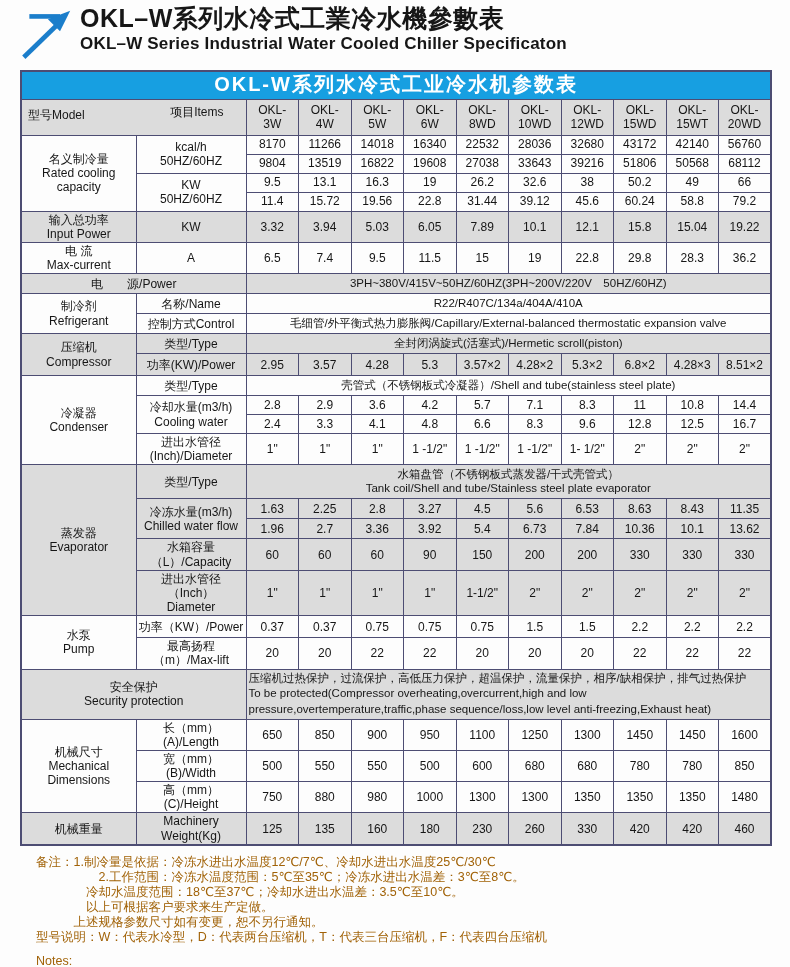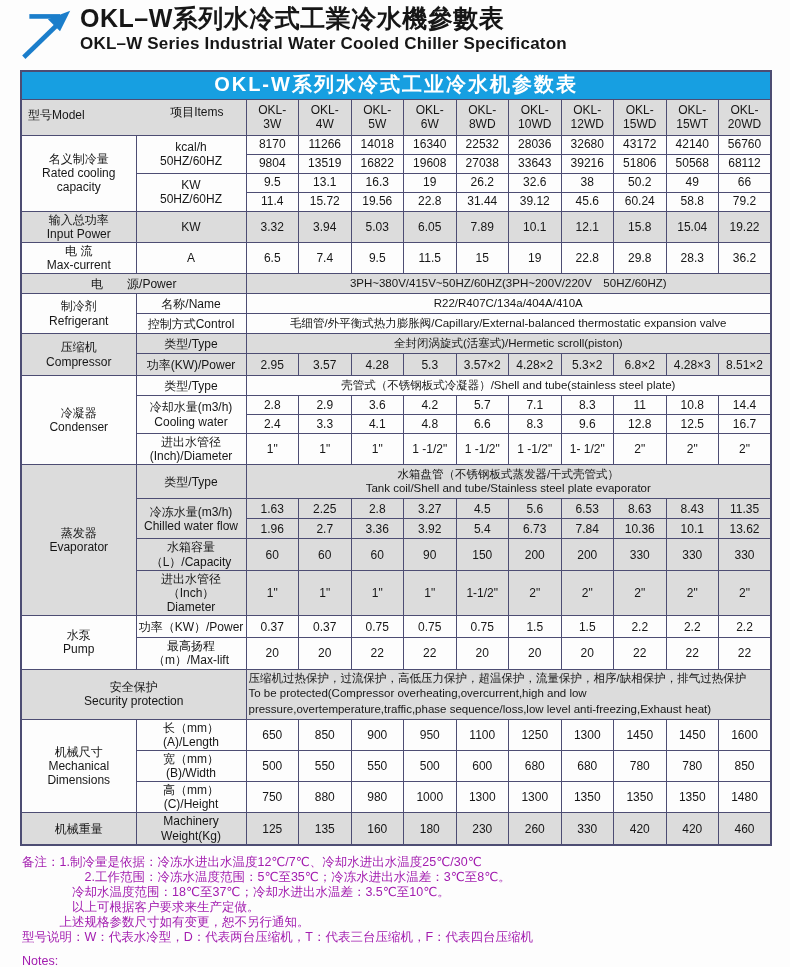--- a/index.html
+++ b/index.html
@@ -47,21 +47,21 @@
   
   .corner{
     position:relative;padding:0;
     background-image:linear-gradient(to bottom right,
       transparent calc(50% - 0.8px), var(--border) calc(50% - 0.8px),
       var(--border) calc(50% + 0.8px), transparent calc(50% + 0.8px));
   }
   .corner-model{position:absolute;left:6px;bottom:12px;font-size:12px;}
   .corner-items{position:absolute;right:22px;top:5px;font-size:12px;}
   
-  .notes{margin:9px 18px 0 22px;font-size:12.5px;line-height:1.2;white-space:pre-wrap;color:#a21caf;}
+  .notes{margin:9px 18px 0 36px;font-size:12.5px;line-height:1.2;white-space:pre-wrap;color:#a16207;}
   .notes div{min-height:15px;}
 </style>
 </head>
 <body>
 
 <div class="page-header">
   <svg class="logo" width="62" height="52" viewBox="0 0 64 56" aria-hidden="true">
     <path d="M7 52 L42 18" stroke="currentColor" stroke-width="5" fill="none"></path>
     <path d="M13 8 L46 8" stroke="currentColor" stroke-width="5" fill="none"></path>
     <polygon points="57,2 33,11 46,24" fill="currentColor"></polygon>

